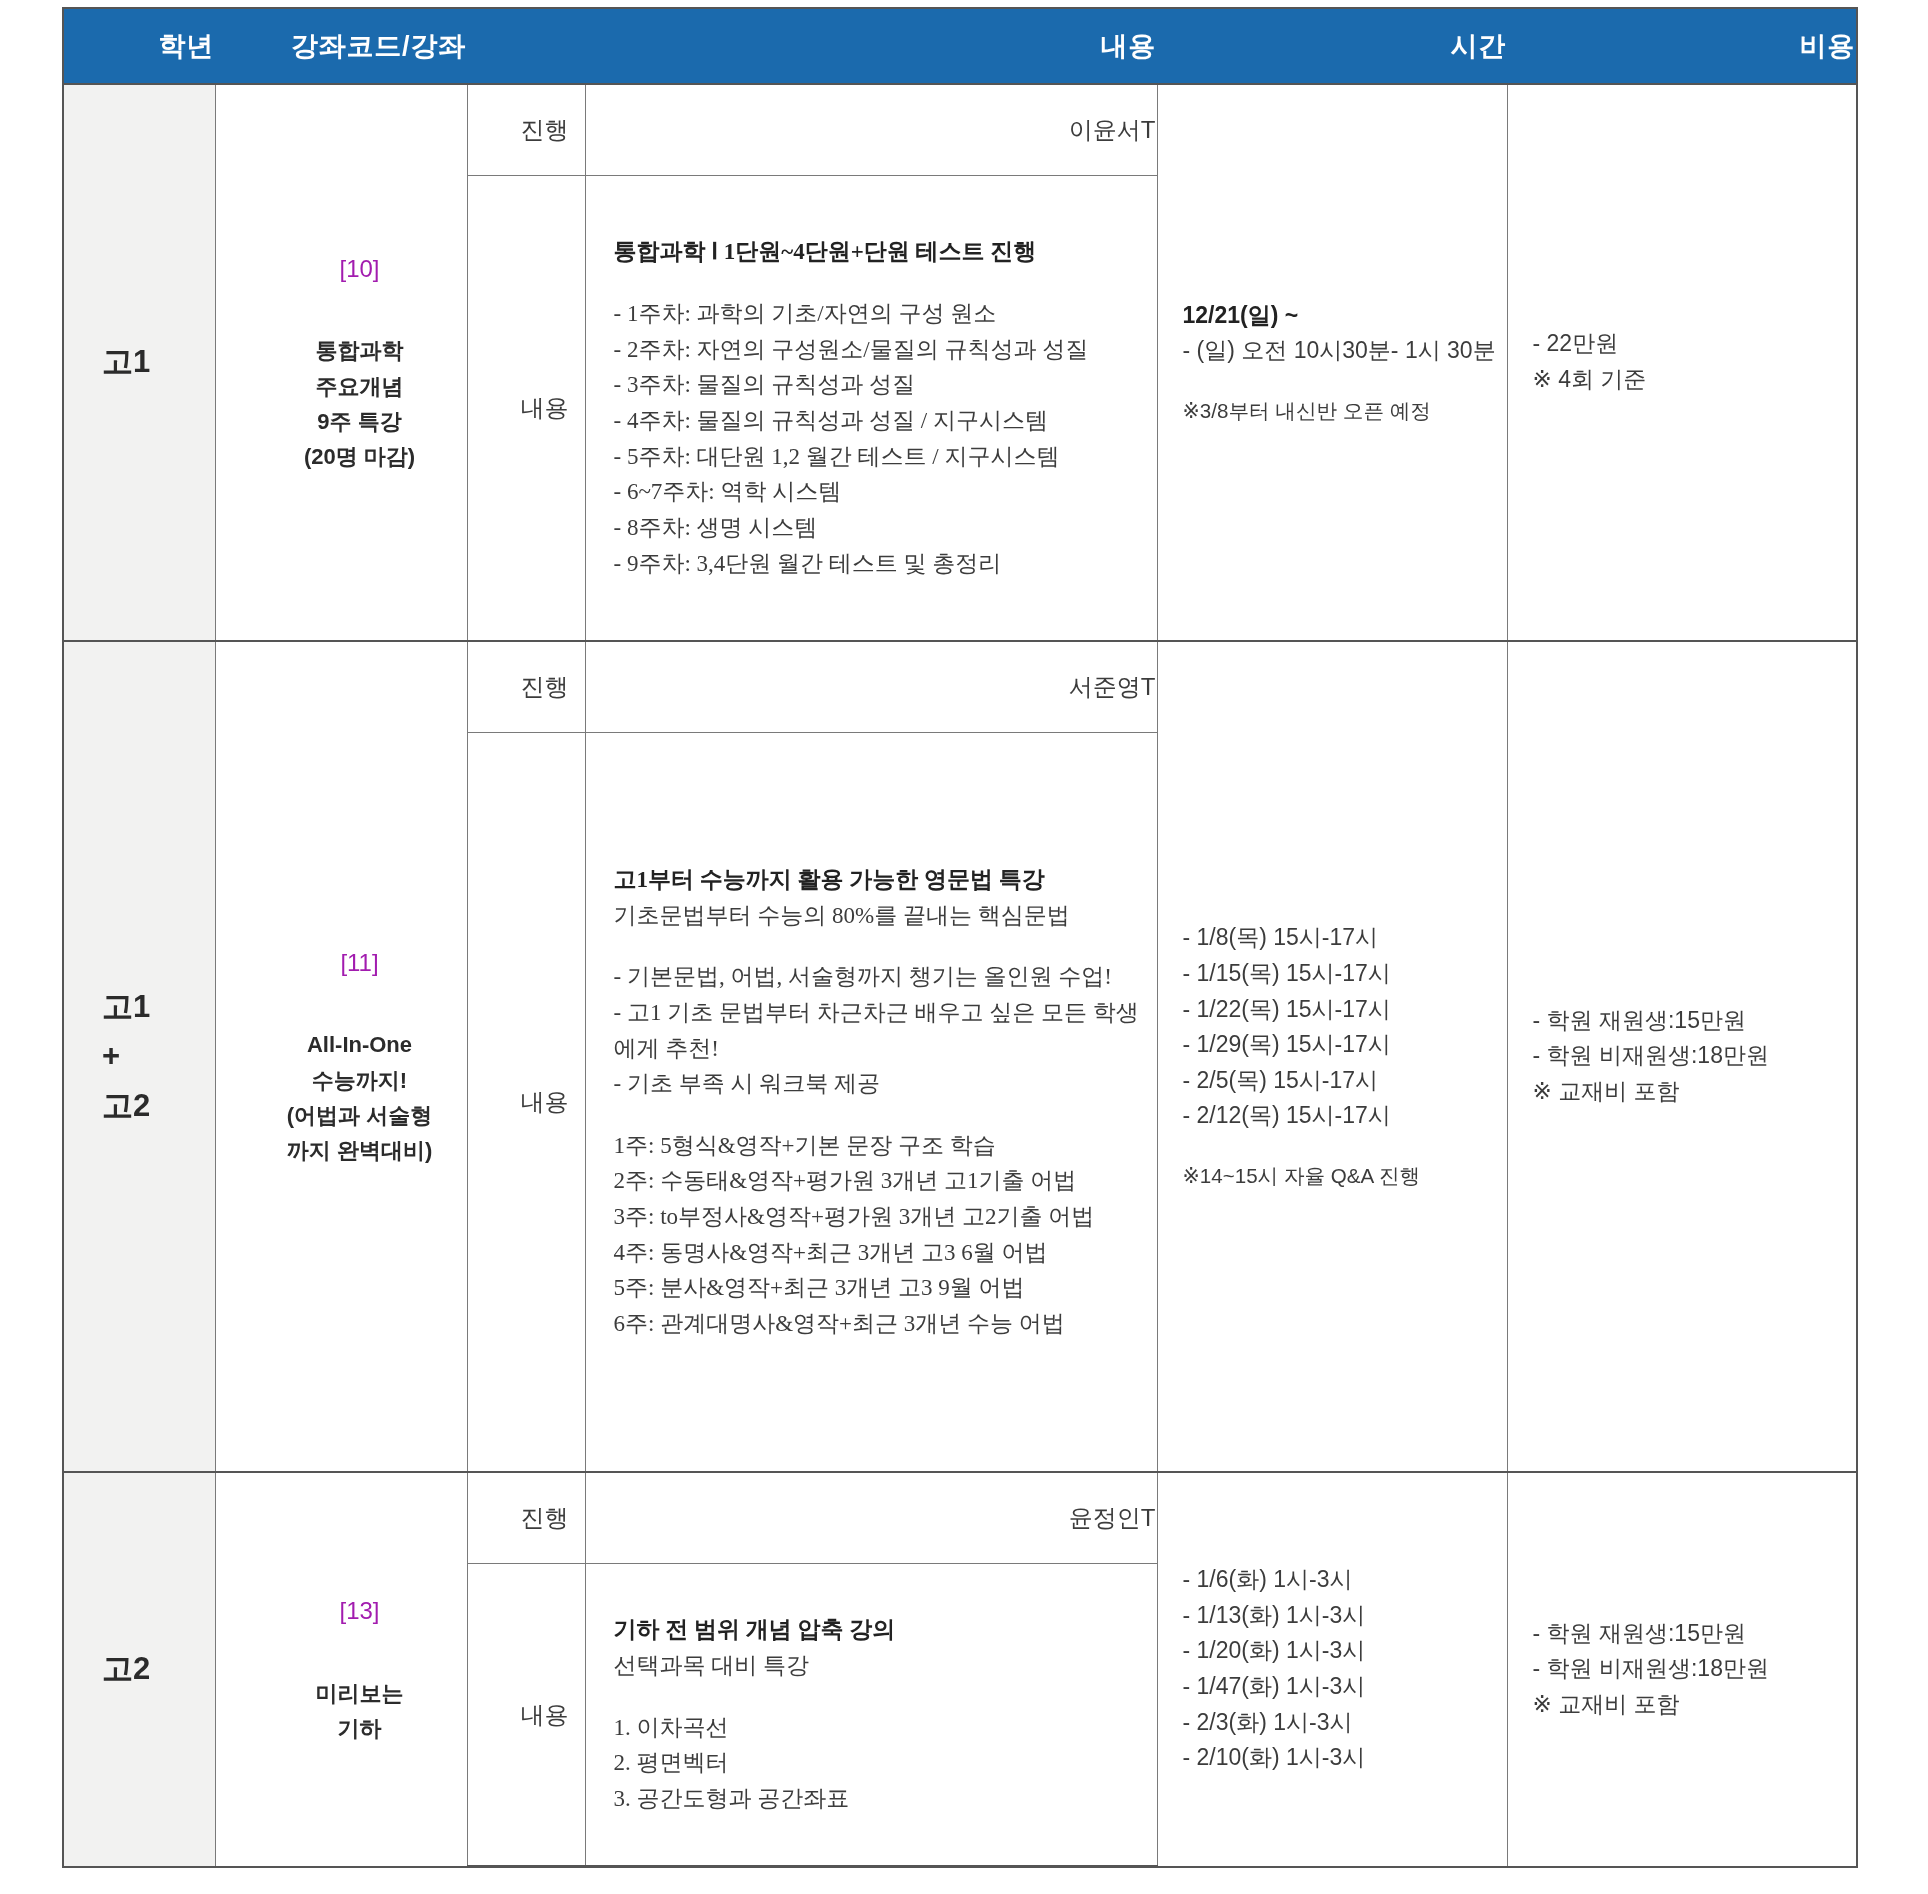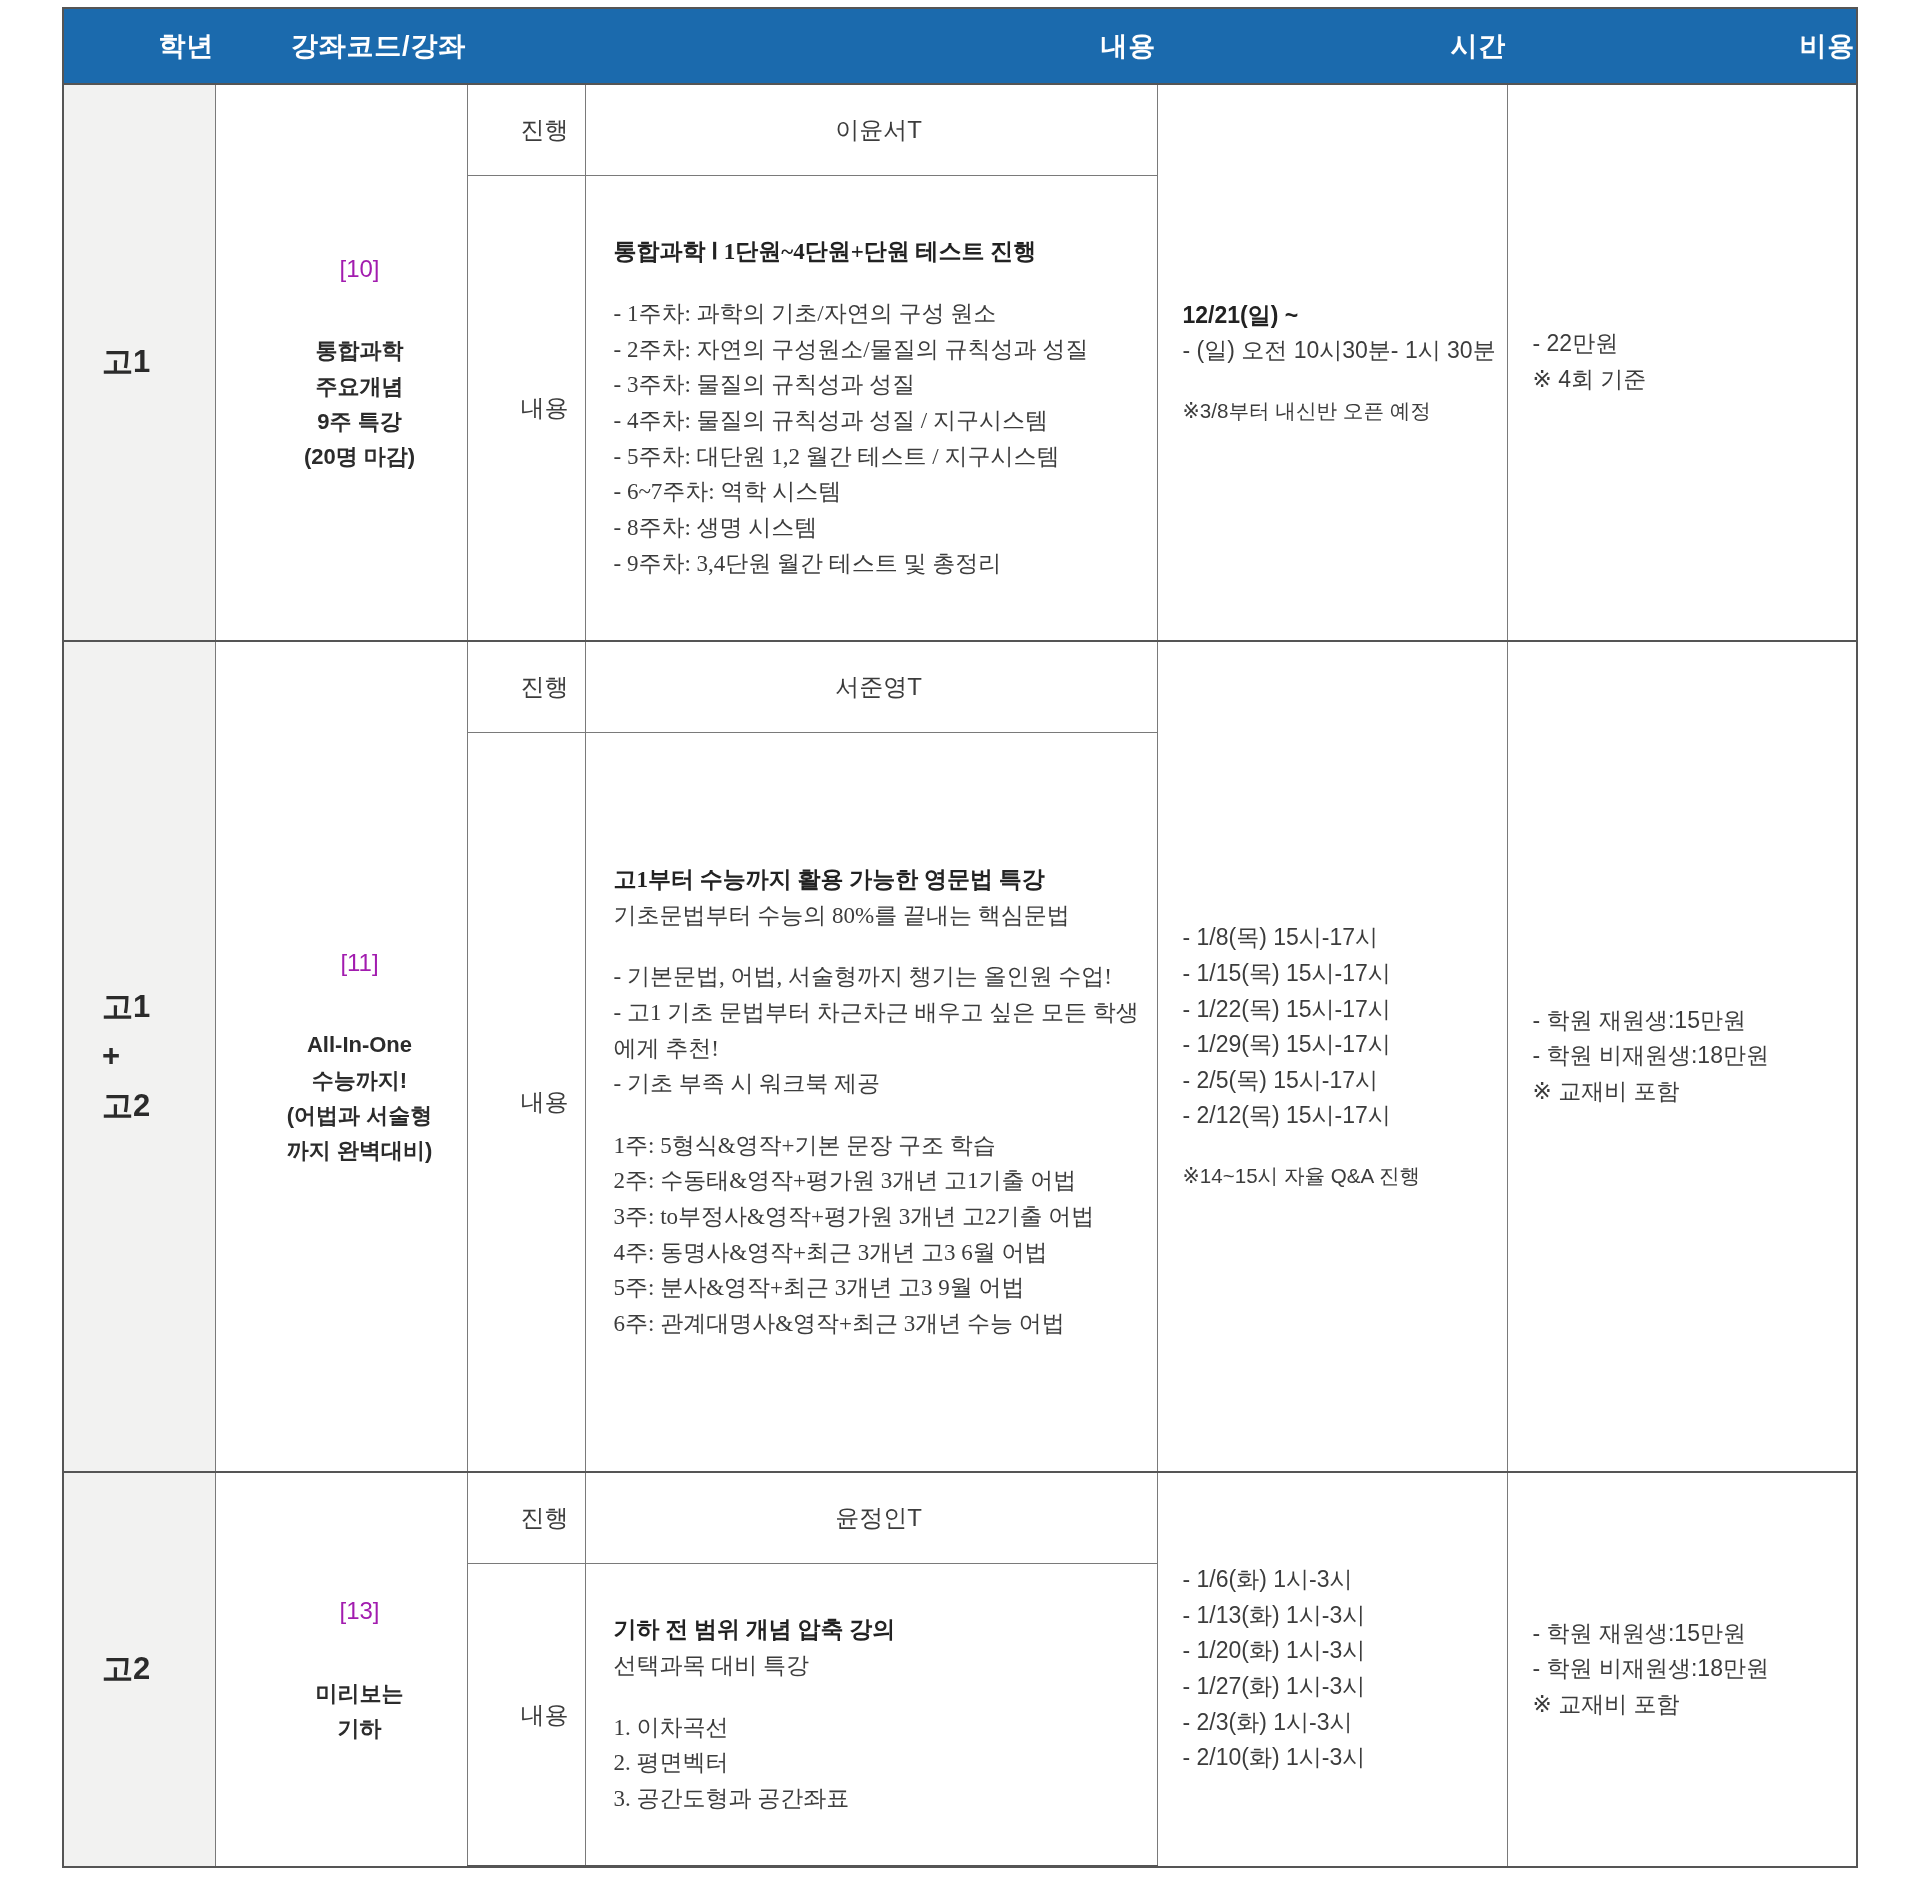--- a/index.html
+++ b/index.html
@@ -29,21 +29,21 @@
   tbody tr:last-child td{border-bottom:3.3px solid var(--border-strong,#555555);}
   td.grade{
     background:var(--grade-bg,#f2f2f1);
     font-size:31px;font-weight:bold;color:#2b2b2b;
     line-height:1.6;
   }
   td.course{text-align:center;color:#2b2b2b;}
   td.course .code{color:#a21caf;font-size:24px;margin-bottom:46px;font-weight:normal;}
   td.course .name{font-weight:bold;font-size:22px;line-height:1.6;}
   td.rowlab{text-align:center;font-size:24px;color:#3c3c3c;}
-  td.teacher{text-align:center;padding-left:16px;font-size:24px;color:#3c3c3c;}
+  td.teacher{text-align:right;padding-left:16px;font-size:24px;color:#3c3c3c;}
   td.content{text-align:left;padding-left:28px;padding-right:8.2px;font-family:Liberation Serif, serif;}
   td.time{text-align:left;padding-left:25px;padding-right:6.6px;}
   td.cost{text-align:left;padding-left:25px;padding-right:6.6px;}
   .ln{min-height:1em;}
   .ln.b{font-weight:bold;color:#222222;}
   .ln.s{font-size:20.6px;}
   .ln.gap{height:26px;}
   tr.h-a{height:92px;}
   tr.h-r1{height:465px;}
   tr.h-r2{height:739px;}
@@ -176,21 +176,21 @@
             <div class="ln">미리보는</div>
             <div class="ln">기하</div>
           </div>
       </td>
       <td class="rowlab">진행</td>
       <td class="teacher">윤정인T</td>
       <td class="time" rowspan="2">
           <div class="ln">- 1/6(화) 1시-3시</div>
           <div class="ln">- 1/13(화) 1시-3시</div>
           <div class="ln">- 1/20(화) 1시-3시</div>
-          <div class="ln">- 1/27(화) 1시-3시</div>
+          <div class="ln">- 1/47(화) 1시-3시</div>
           <div class="ln">- 2/3(화) 1시-3시</div>
           <div class="ln">- 2/10(화) 1시-3시</div>
         </td>
       <td class="cost" rowspan="2">
           <div class="ln">- 학원 재원생:15만원</div>
           <div class="ln">- 학원 비재원생:18만원</div>
           <div class="ln">※ 교재비 포함</div>
         </td>
     </tr>
     <tr class="h-r3">

